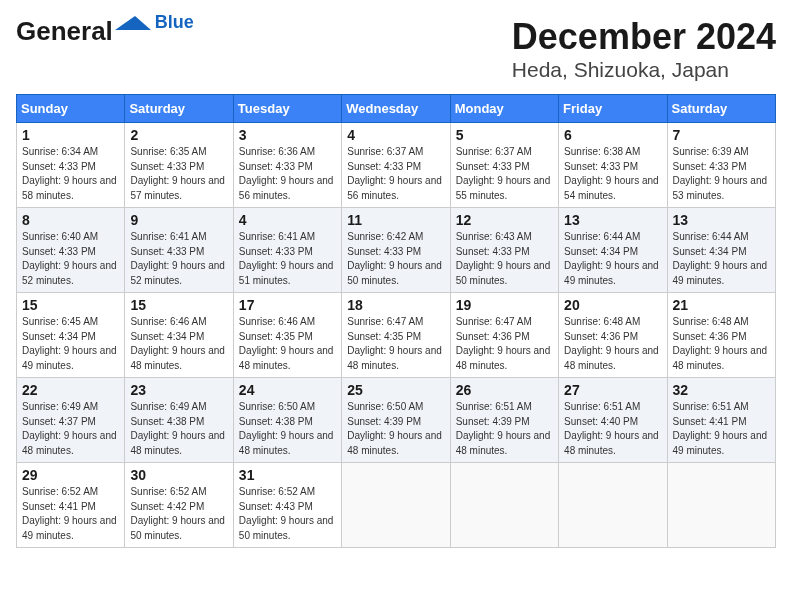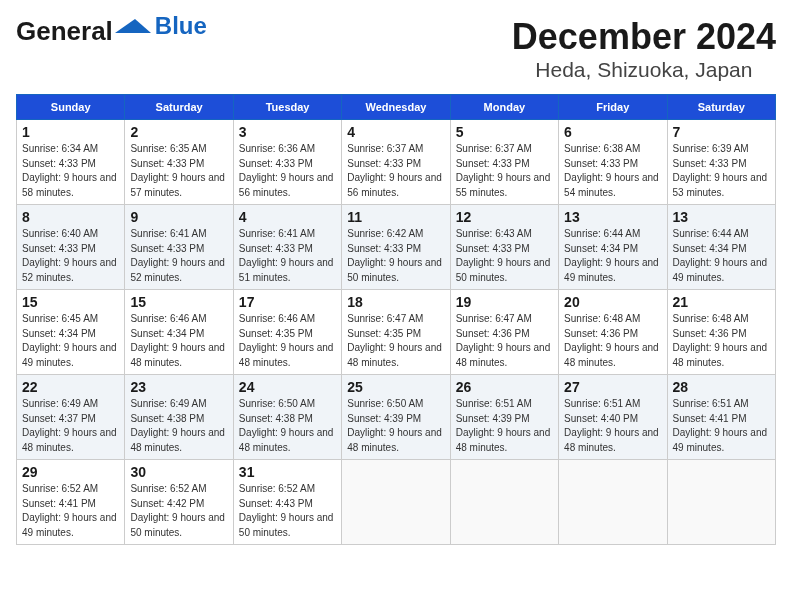--- a/index.html
+++ b/index.html
@@ -15,42 +15,42 @@
       justify-content: space-between;
       align-items: flex-start;
       margin-bottom: 12px;
     }
     .logo {
       display: flex;
       flex-direction: row;
       align-items: flex-start;
     }
     .title-block {
-      text-align: center;
+      text-align: left;
     }
     .month-title {
       font-size: 36px;
       font-weight: bold;
       color: #1a1a1a;
     }
     .location-title {
       font-size: 21px;
       color: #444;
     }
     .calendar {
       width: 100%;
       border-collapse: collapse;
       font-size: 10.5px;
     }
     .calendar th {
-      background-color: #1d4ed8;
+      background-color: #3b82f6;
       color: #fff;
       padding: 6px 4px;
-      text-align: center;
-      font-size: 11px;
+      text-align: left;
+      font-size: 13px;
       font-weight: bold;
       border: 1px solid #1565c0;
     }
     .calendar td {
       border: 1px solid #ccc;
       vertical-align: top;
       padding: 4px 5px;
       width: 108px;
       min-height: 80px;
       background: #fff;
@@ -81,21 +81,21 @@
   <div class="logo">
     <div style="display:flex;align-items:center;gap:2px;">
       <div style="position:relative;display:inline-block;">
         <span style="font-size:26px;font-weight:bold;color:#1a1a1a;">General</span>
       </div>
     </div>
     <div style="display:flex;align-items:center;margin-top:-4px;">
       <svg width="40" height="18" viewBox="0 0 40 18">
         <polygon points="2,16 22,2 38,16" fill="#1565c0"></polygon>
       </svg>
-      <span style="font-size:24px;font-weight:bold;color:#1565c0;margin-left:2px;">Blue</span>
+      <span style="font-size:18px;font-weight:bold;color:#1565c0;margin-left:2px;">Blue</span>
     </div>
   </div>
   <div class="title-block">
     <div class="month-title">December 2024</div>
     <div class="location-title">Heda, Shizuoka, Japan</div>
   </div>
 </div>
 
 <table class="calendar">
   <thead>
@@ -219,21 +219,21 @@
         </td>
         <td>
           <span class="day-number">26</span>
           <div class="day-detail">Sunrise: 6:51 AM<br>Sunset: 4:39 PM<br>Daylight: 9 hours and 48 minutes.</div>
         </td>
         <td>
           <span class="day-number">27</span>
           <div class="day-detail">Sunrise: 6:51 AM<br>Sunset: 4:40 PM<br>Daylight: 9 hours and 48 minutes.</div>
         </td>
         <td>
-          <span class="day-number">28</span>
+          <span class="day-number">32</span>
           <div class="day-detail">Sunrise: 6:51 AM<br>Sunset: 4:41 PM<br>Daylight: 9 hours and 49 minutes.</div>
         </td>
       </tr>
       <tr>
         <td>
           <span class="day-number">29</span>
           <div class="day-detail">Sunrise: 6:52 AM<br>Sunset: 4:41 PM<br>Daylight: 9 hours and 49 minutes.</div>
         </td>
         <td>
           <span class="day-number">30</span>

